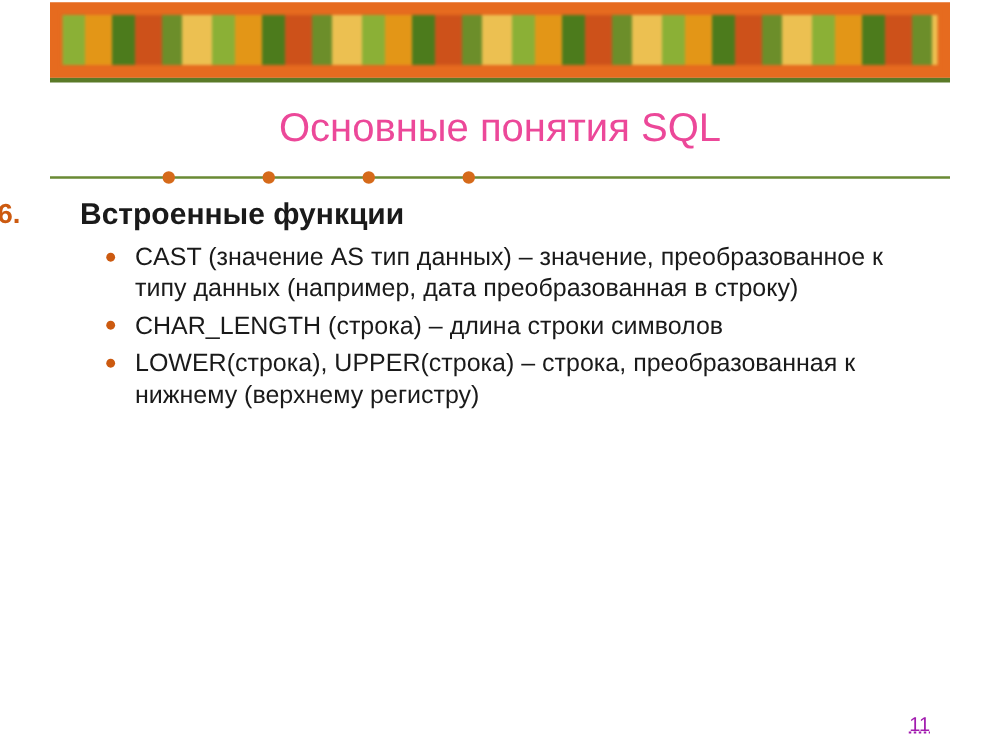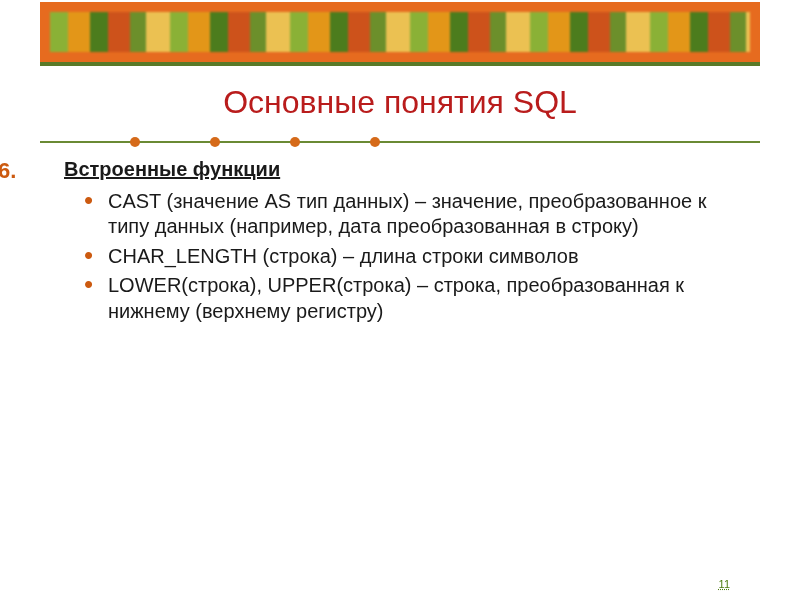--- a/index.html
+++ b/index.html
@@ -30,21 +30,21 @@
     opacity: 0.95;
   }
   .underline {
     height: 4px;
     background: #5a7a28;
     margin: 0 40px;
   }
   .title {
     text-align: center;
     font-size: 32px;
-    color: #b91c1c;
+    color: #ec4899;
     margin: 18px 0 14px 0;
     font-weight: 400;
   }
   .divider {
     position: relative;
     height: 14px;
     margin: 0 40px 8px 40px;
   }
   .divider-line {
     position: absolute;
@@ -69,23 +69,22 @@
   .list-number {
     position: absolute;
     left: -2px;
     top: 0;
     color: #cc5a10;
     font-weight: 700;
     font-size: 22px;
   }
   .heading {
     font-weight: 700;
-    font-size: 20px;
+    font-size: 24px;
     margin: 0 0 6px 28px;
-    text-decoration: underline;
   }
   ul.bullets {
     list-style: none;
     margin: 0 0 0 44px;
     padding: 0;
   }
   ul.bullets > li {
     position: relative;
     padding-left: 28px;
     margin-bottom: 4px;
@@ -94,24 +93,24 @@
     content: "•";
     position: absolute;
     left: 4px;
     top: -2px;
     color: #cc5a10;
     font-size: 26px;
     line-height: 1;
   }
   .pagenum {
     position: absolute;
-    right: 70px;
+    right: 56px;
     bottom: 10px;
-    font-size: 11px;
-    color: #4d7c0f;
+    font-size: 16px;
+    color: #a21caf;
     text-decoration: underline dotted;
   }
 </style>
 </head>
 <body>
 
 <div class="banner">
   <div class="banner-inner"></div>
 </div>
 <div class="underline"></div>

